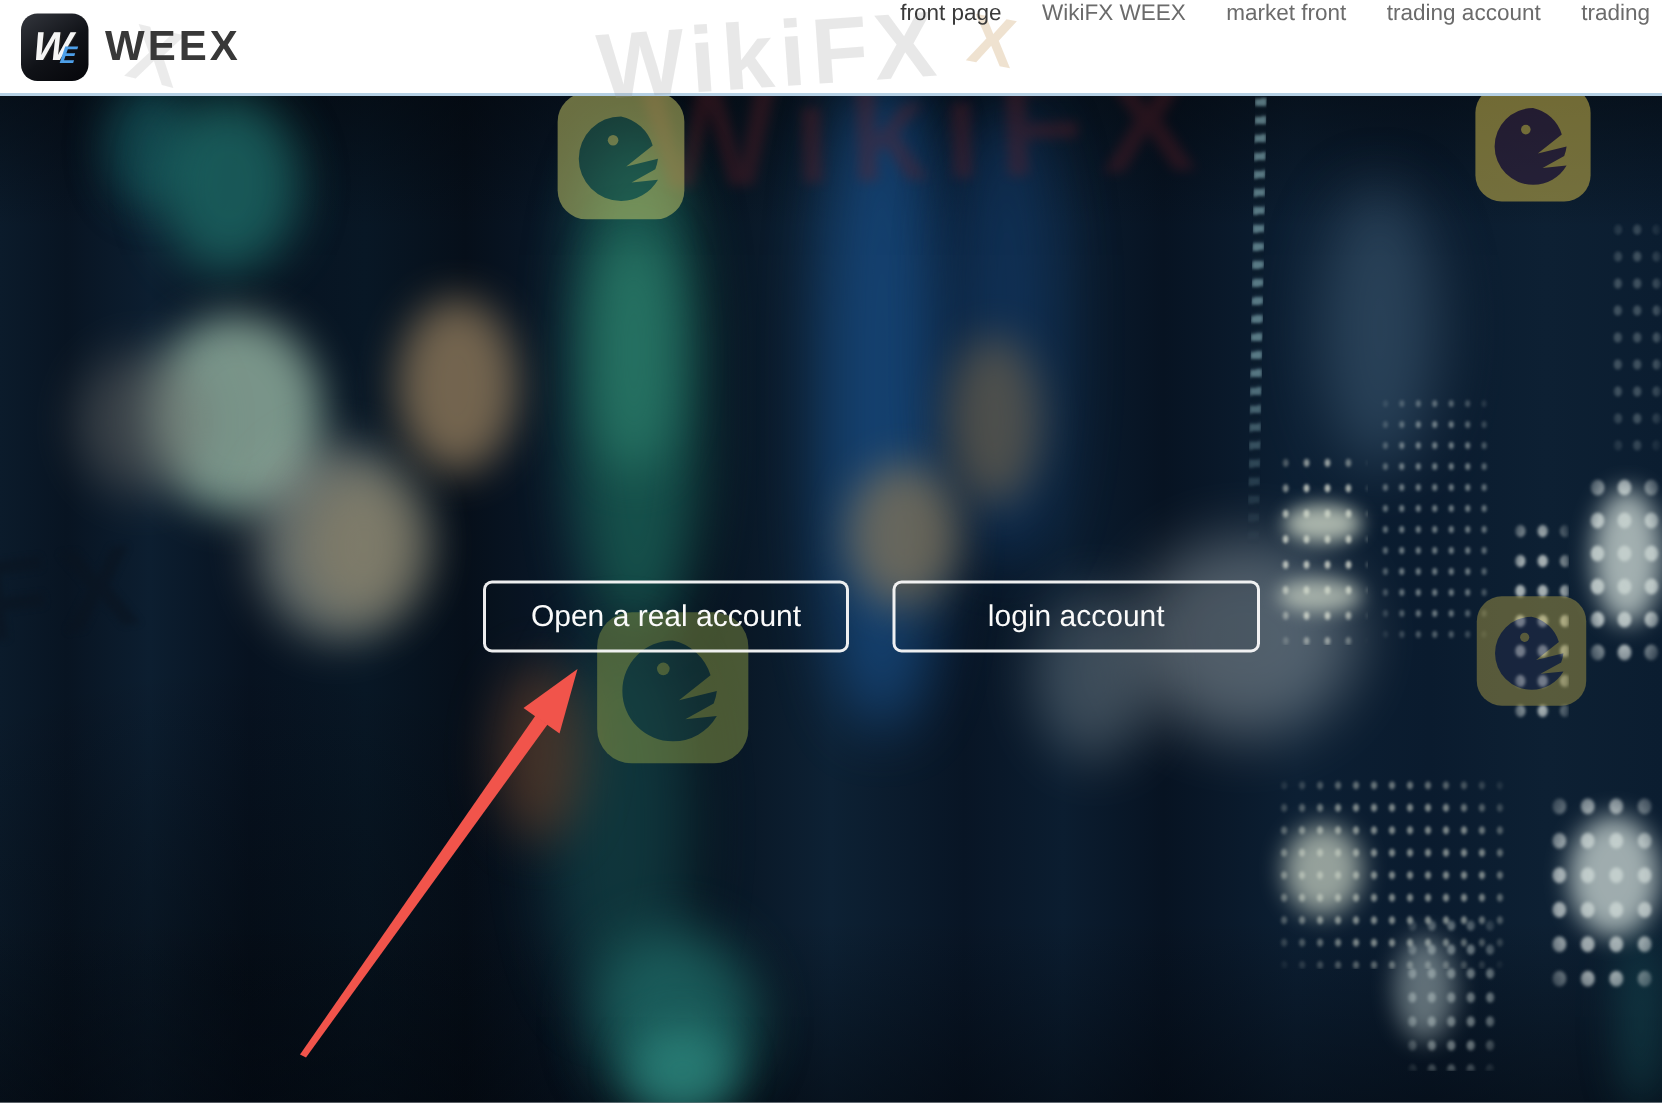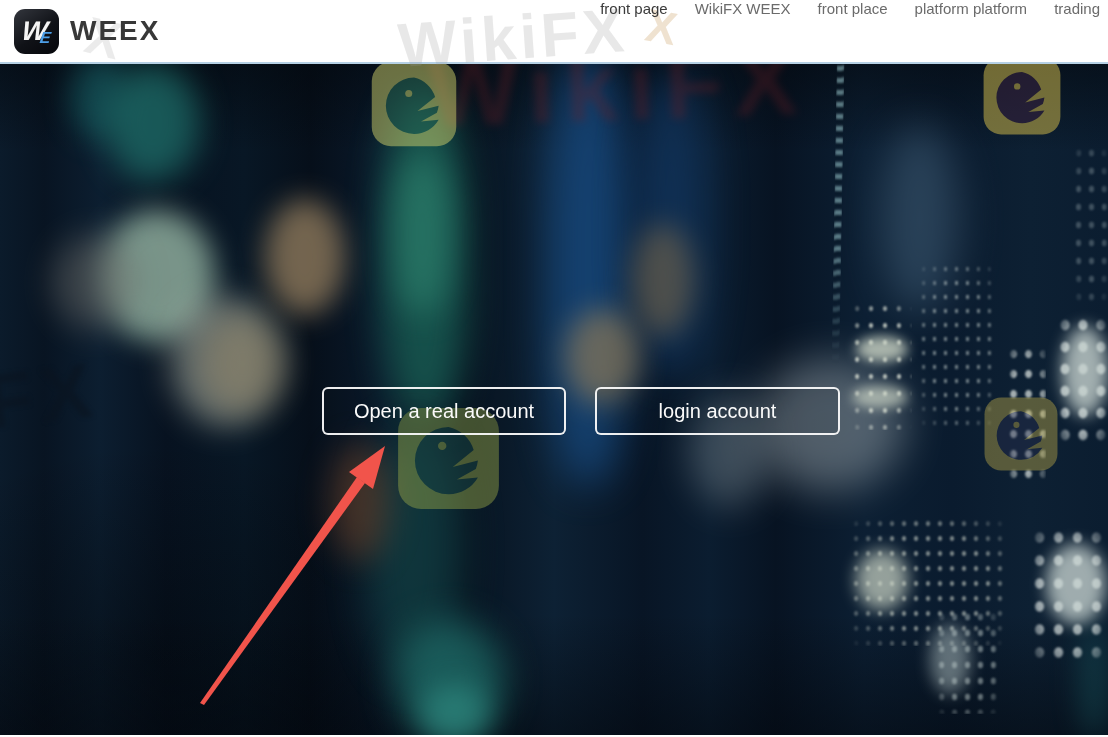--- a/index.html
+++ b/index.html
@@ -90,22 +90,22 @@
 
   <div class="logo-badge">
     <span class="logo-w">W</span>
     <span class="logo-e">E</span>
   </div>
   <div class="brand">WEEX</div>
 
   <nav class="nav">
     <a class="nav-item active">front page</a>
     <a class="nav-item">WikiFX WEEX</a>
-    <a class="nav-item">front place</a>
-    <a class="nav-item">platform platform</a>
+    <a class="nav-item">market front</a>
+    <a class="nav-item">trading account</a>
     <a class="nav-item">trading</a>
   </nav>
 </div>
 
 <div class="hero">
 
   <div class="bokeh" style="left:70px;top:-8px;width:60px;height:84px;background:#15555a;filter:blur(14px);opacity:.7"></div>
   <div class="bokeh" style="left:105px;top:0;width:95px;height:118px;background:#1d6a66;filter:blur(16px);opacity:.8"></div>
   <div class="bokeh" style="left:100px;top:146px;width:115px;height:132px;background:#9fc0ac;filter:blur(14px);opacity:.75"></div>
   <div class="bokeh" style="left:170px;top:232px;width:110px;height:130px;background:#b9c0b2;filter:blur(16px);opacity:.5"></div>

